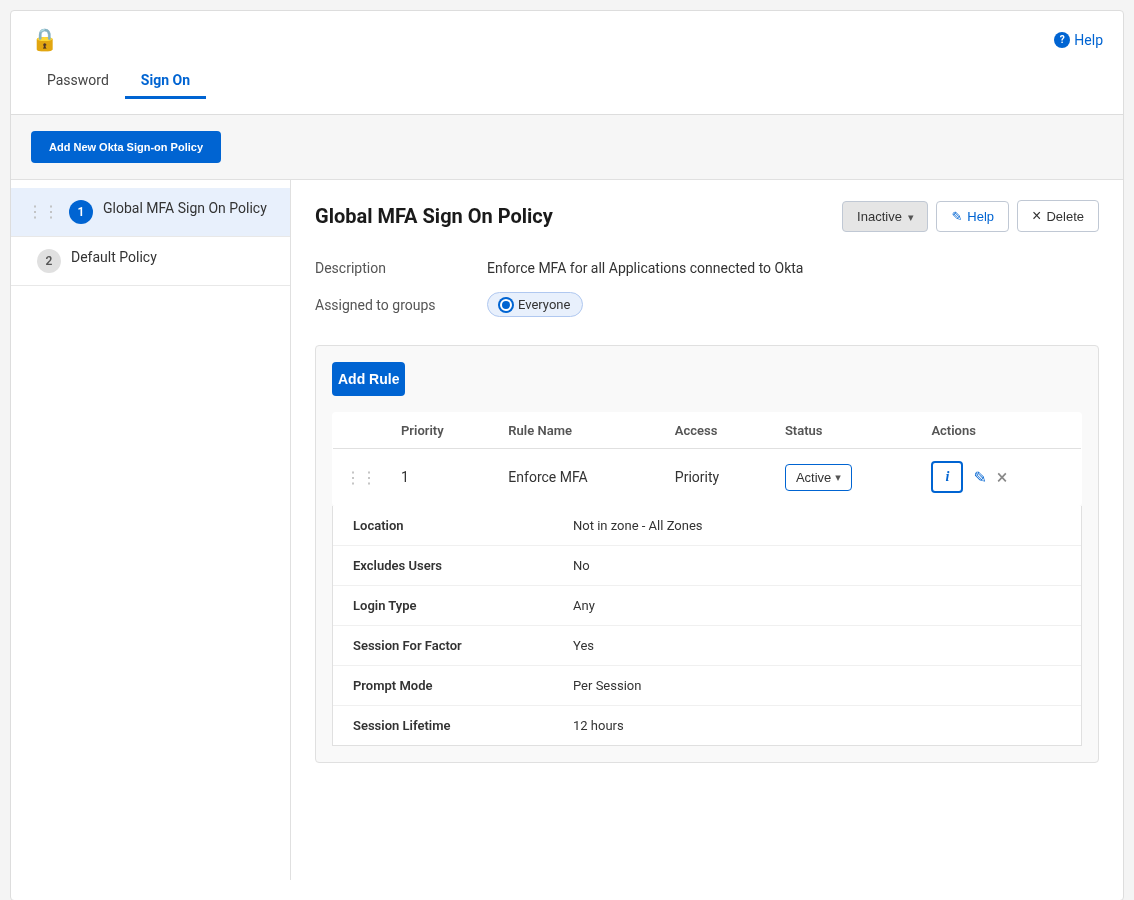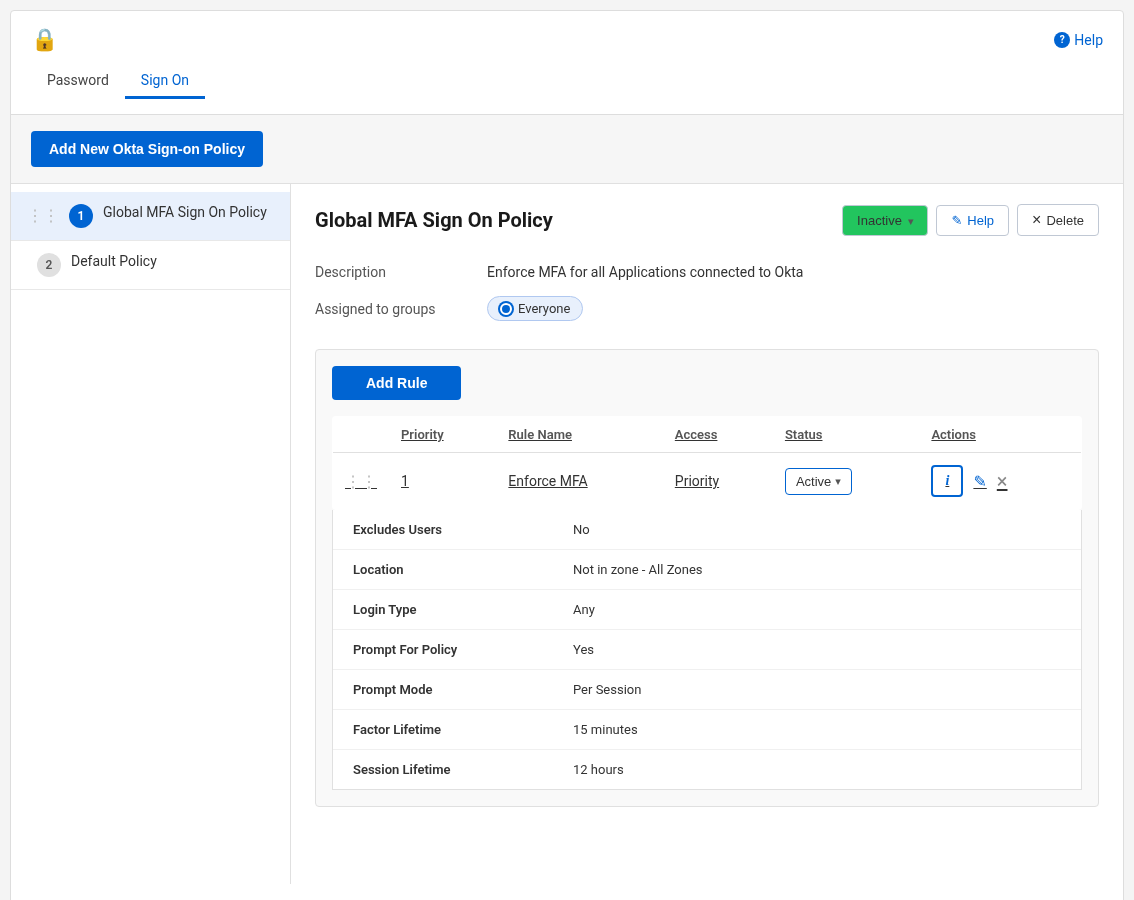--- a/index.html
+++ b/index.html
@@ -69,35 +69,35 @@
       padding: 8px 16px;
       font-size: 14px;
       color: #444;
       cursor: pointer;
       border-bottom: 3px solid transparent;
       margin-bottom: -1px;
     }
     .tab.active {
       color: #0064d2;
       border-bottom: 3px solid #0064d2;
-      font-weight: 400;
+      font-weight: 700;
     }
     
     .toolbar {
       background: #f6f6f6;
       padding: 16px 20px;
       border-bottom: 1px solid #e0e0e0;
     }
     .btn-primary {
       background: #0064d2;
       color: #fff;
       border: none;
       border-radius: 4px;
       padding: 10px 18px;
-      font-size: 14px;
+      font-size: 11px;
       font-weight: 600;
       cursor: pointer;
     }
     
     .main-content {
       display: flex;
       min-height: 700px;
     }
     
     .sidebar {
@@ -159,21 +159,21 @@
       font-size: 20px;
       font-weight: 700;
       color: #1a1a1a;
     }
     .policy-actions {
       display: flex;
       gap: 8px;
       align-items: center;
     }
     .btn-outline {
-      background: #22c55e;
+      background: #e5e5e5;
       border: 1px solid #c0c8d4;
       border-radius: 4px;
       padding: 7px 14px;
       font-size: 13px;
       color: #333;
       cursor: pointer;
       display: flex;
       align-items: flex-end;
       gap: 6px;
     }
@@ -249,34 +249,33 @@
       background: #f9f9f9;
       border: 1px solid #e0e0e0;
       border-radius: 4px;
       padding: 16px;
     }
     .add-rule-btn {
       background: #0064d2;
       color: #fff;
       border: none;
       border-radius: 4px;
-      padding: 9px 34px;
+      padding: 9px 6px;
       font-size: 14px;
       font-weight: 600;
       cursor: pointer;
       margin-bottom: 16px;
     }
     .rules-table {
       width: 100%;
       border-collapse: collapse;
       background: #fff;
       border: 1px solid #e0e0e0;
       border-radius: 4px;
       overflow: hidden;
-      text-decoration: underline;
     }
     .rules-table th {
       text-align: left;
       padding: 10px 12px;
       font-size: 13px;
       font-weight: 600;
       color: #555;
       border-bottom: 1px solid #e0e0e0;
       background: #fff;
     }
@@ -473,42 +472,38 @@
                   <span class="action-delete-icon" style="font-size:20px; color:#888;">×</span>
                 </div>
               </td>
             </tr>
           </tbody>
         </table>
 
         
         <div class="rule-details">
           <div class="detail-row">
+            <span class="detail-key">Location</span>
+            <span class="detail-val">Not in zone - All Zones</span>
+          </div>
+          <div class="detail-row">
             <span class="detail-key">Excludes Users</span>
             <span class="detail-val">No</span>
-          </div>
-          <div class="detail-row">
-            <span class="detail-key">Location</span>
-            <span class="detail-val">Not in zone - All Zones</span>
           </div>
           <div class="detail-row">
             <span class="detail-key">Login Type</span>
             <span class="detail-val">Any</span>
           </div>
           <div class="detail-row">
-            <span class="detail-key">Prompt For Policy</span>
+            <span class="detail-key">Session For Factor</span>
             <span class="detail-val">Yes</span>
           </div>
           <div class="detail-row">
             <span class="detail-key">Prompt Mode</span>
             <span class="detail-val">Per Session</span>
-          </div>
-          <div class="detail-row">
-            <span class="detail-key">Factor Lifetime</span>
-            <span class="detail-val">15 minutes</span>
           </div>
           <div class="detail-row">
             <span class="detail-key">Session Lifetime</span>
             <span class="detail-val">12 hours</span>
           </div>
         </div>
       </div>
     </div>
   </div>
 </div>

